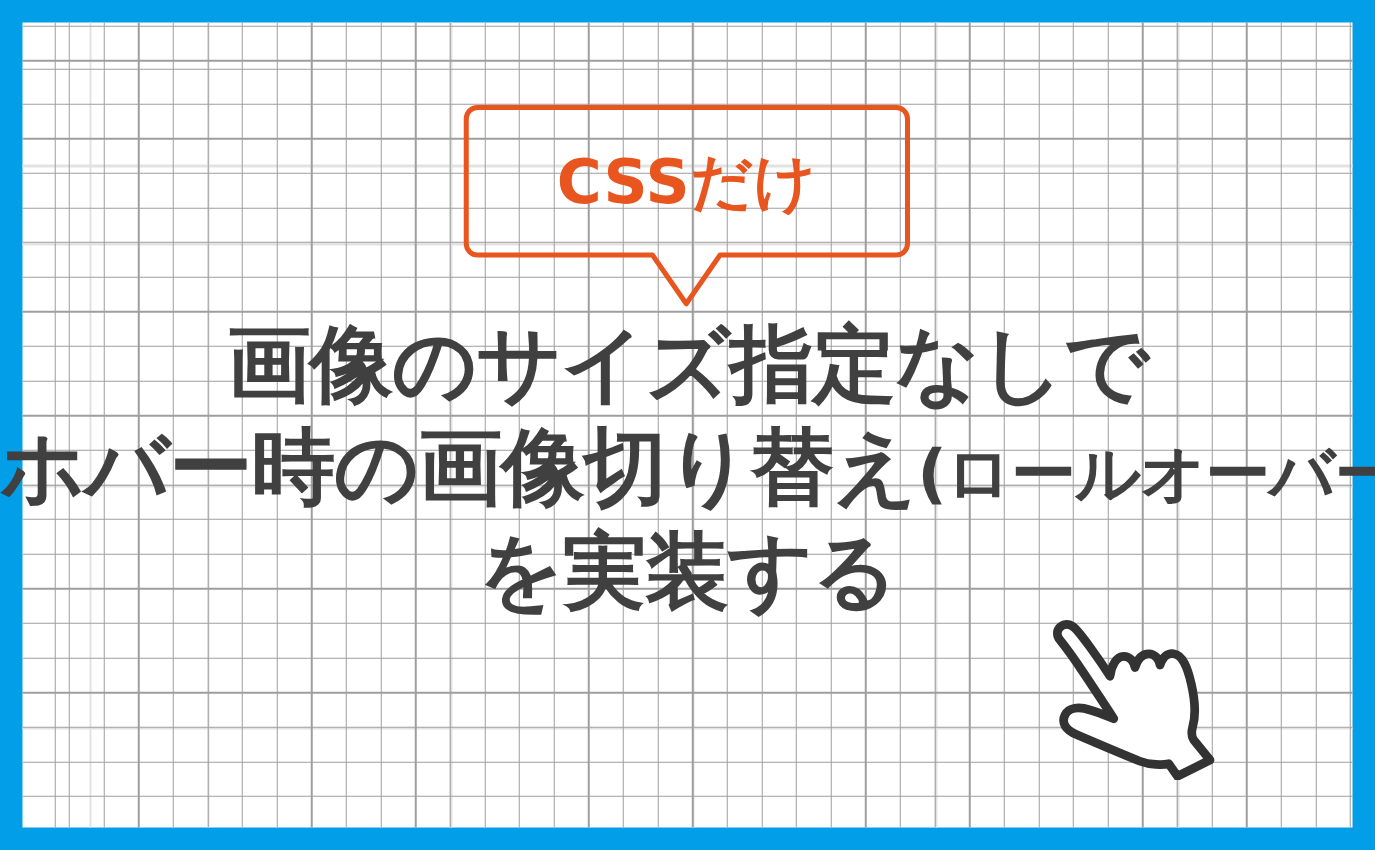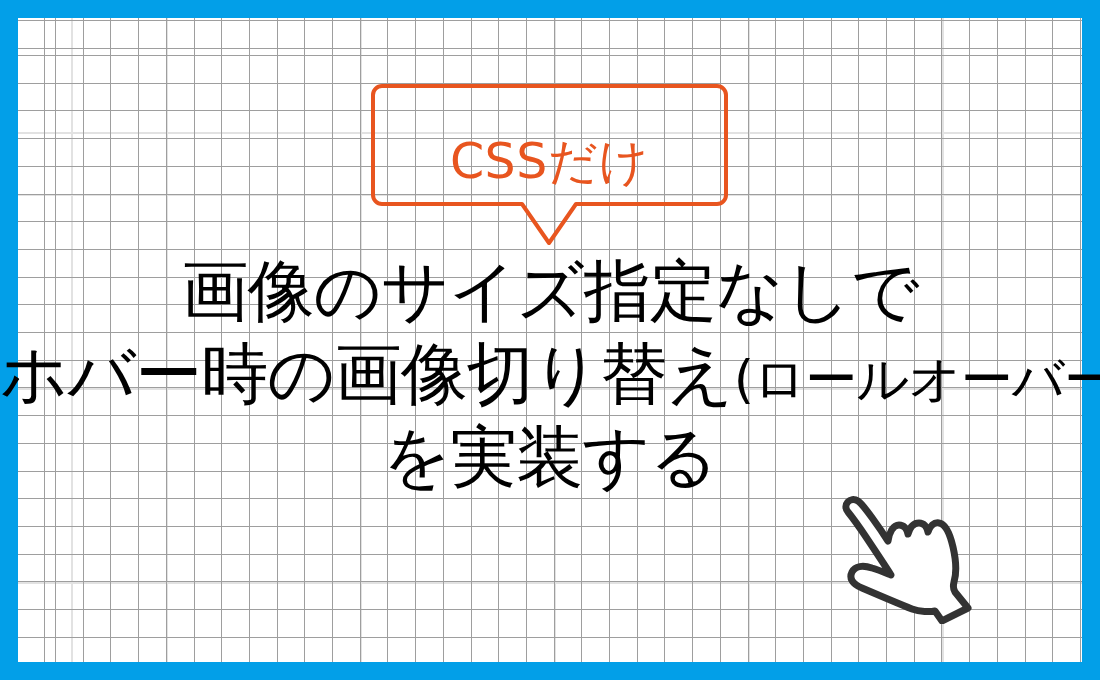--- a/index.html
+++ b/index.html
@@ -40,39 +40,39 @@
   #bubble-wrap {
     position:absolute;
     left:371px; top:84px;
     width:357px; height:162px;
     pointer-events:none;
   }
   #bubble-svg { display:block; width:357px; height:162px; overflow:visible; }
 
   #bubble-label {
     position:absolute;
-    left:0; top:16px;
+    left:0; top:0;
     width:357px; height:122px;
     display:flex; align-items:center; justify-content:center;
     color:#E8551F;
     font-size:49px;
-    font-weight:normal;
+    font-weight:bold;
     letter-spacing:0.5px;
     line-height:1;
     white-space:nowrap;
   }
 
   
   #headline {
     position:absolute;
     left:0; top:258px;
     width:1100px;
     text-align:center;
-    color:#000000;
-    font-weight:normal;
+    color:#404040;
+    font-weight:bold;
     line-height:1.0;
   }
   .hl-line {
     display:block;
     font-size:67px;
     letter-spacing:-1px;
     white-space:nowrap;
     margin-bottom:16px;
   }
   .hl-line:last-child { margin-bottom:0;text-align:center; }

